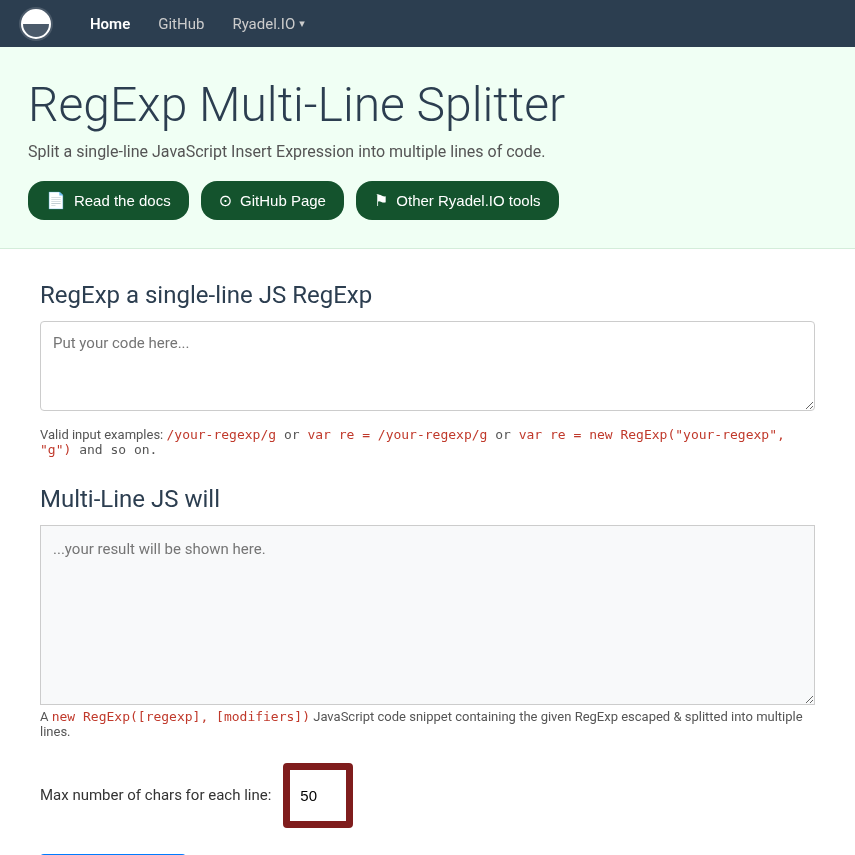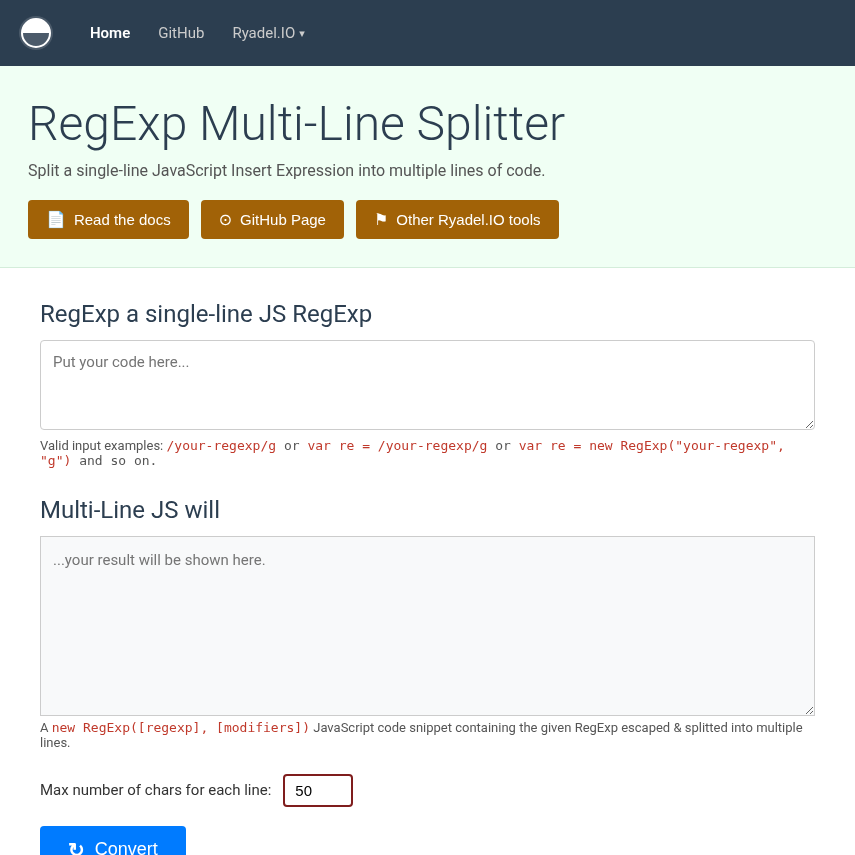--- a/index.html
+++ b/index.html
@@ -4,21 +4,21 @@
   <style>
     * { box-sizing: border-box; margin: 0; padding: 0; }
     body { font-family: -apple-system, BlinkMacSystemFont, 'Segoe UI', Roboto, sans-serif; font-size: 16px; color: #333; background: #fff; }
 
     
     .navbar {
       background: #2c3e50;
       display: flex;
       align-items: center;
       padding: 0 16px;
-      height: 66px;
+      height: 47px;
     }
     .navbar-brand {
       margin-right: 24px;
     }
     .navbar-brand-icon {
       width: 40px;
       height: 40px;
       display: flex;
       align-items: center;
       justify-content: center;
@@ -71,26 +71,26 @@
       font-size: 16px;
       color: #555;
       margin-bottom: 20px;
     }
     .hero-buttons {
       display: flex;
       gap: 12px;
       flex-wrap: wrap;
     }
     .btn-green {
-      background: #a16207;
+      background: #14532d;
       color: #fff;
       border: none;
       padding: 10px 18px;
       font-size: 15px;
-      border-radius: 4px;
+      border-radius: 16px;
       cursor: pointer;
       display: flex;
       align-items: center;
       gap: 8px;
       text-decoration: none;
     }
 
     
     .main-content {
       padding: 32px 40px;
@@ -113,21 +113,21 @@
       color: #999;
       font-family: inherit;
       resize: vertical;
       height: 90px;
       outline: none;
     }
 
     .valid-examples {
       font-size: 13px;
       color: #555;
-      margin-top: 4px;
+      margin-top: 12px;
       margin-bottom: 28px;
     }
     .code-red { color: #c0392b; font-family: monospace; font-size: 13px; }
     .code-plain { font-family: monospace; font-size: 13px; color: #555; }
 
     .output-area {
       width: 100%;
       border: 1px solid #ccc;
       border-radius: 0;
       background: #f8f9fa;
@@ -143,30 +143,30 @@
     .output-description {
       font-size: 13px;
       color: #555;
       margin-bottom: 24px;
     }
 
     .max-chars-row {
       display: flex;
       align-items: center;
       gap: 12px;
-      margin-bottom: 19px;
+      margin-bottom: 26px;
     }
     .max-chars-label {
       font-size: 15px;
       color: #333;
     }
     .max-chars-input {
-      border: 2px solid #7f1d1d;
+      border: 7px solid #7f1d1d;
       border-radius: 4px;
-      padding: 6px 10px;
+      padding: 17px 10px;
       font-size: 15px;
       width: 70px;
       outline: none;
     }
 
     .btn-convert {
       background: #007bff;
       color: #fff;
       border: none;
       padding: 12px 28px;

